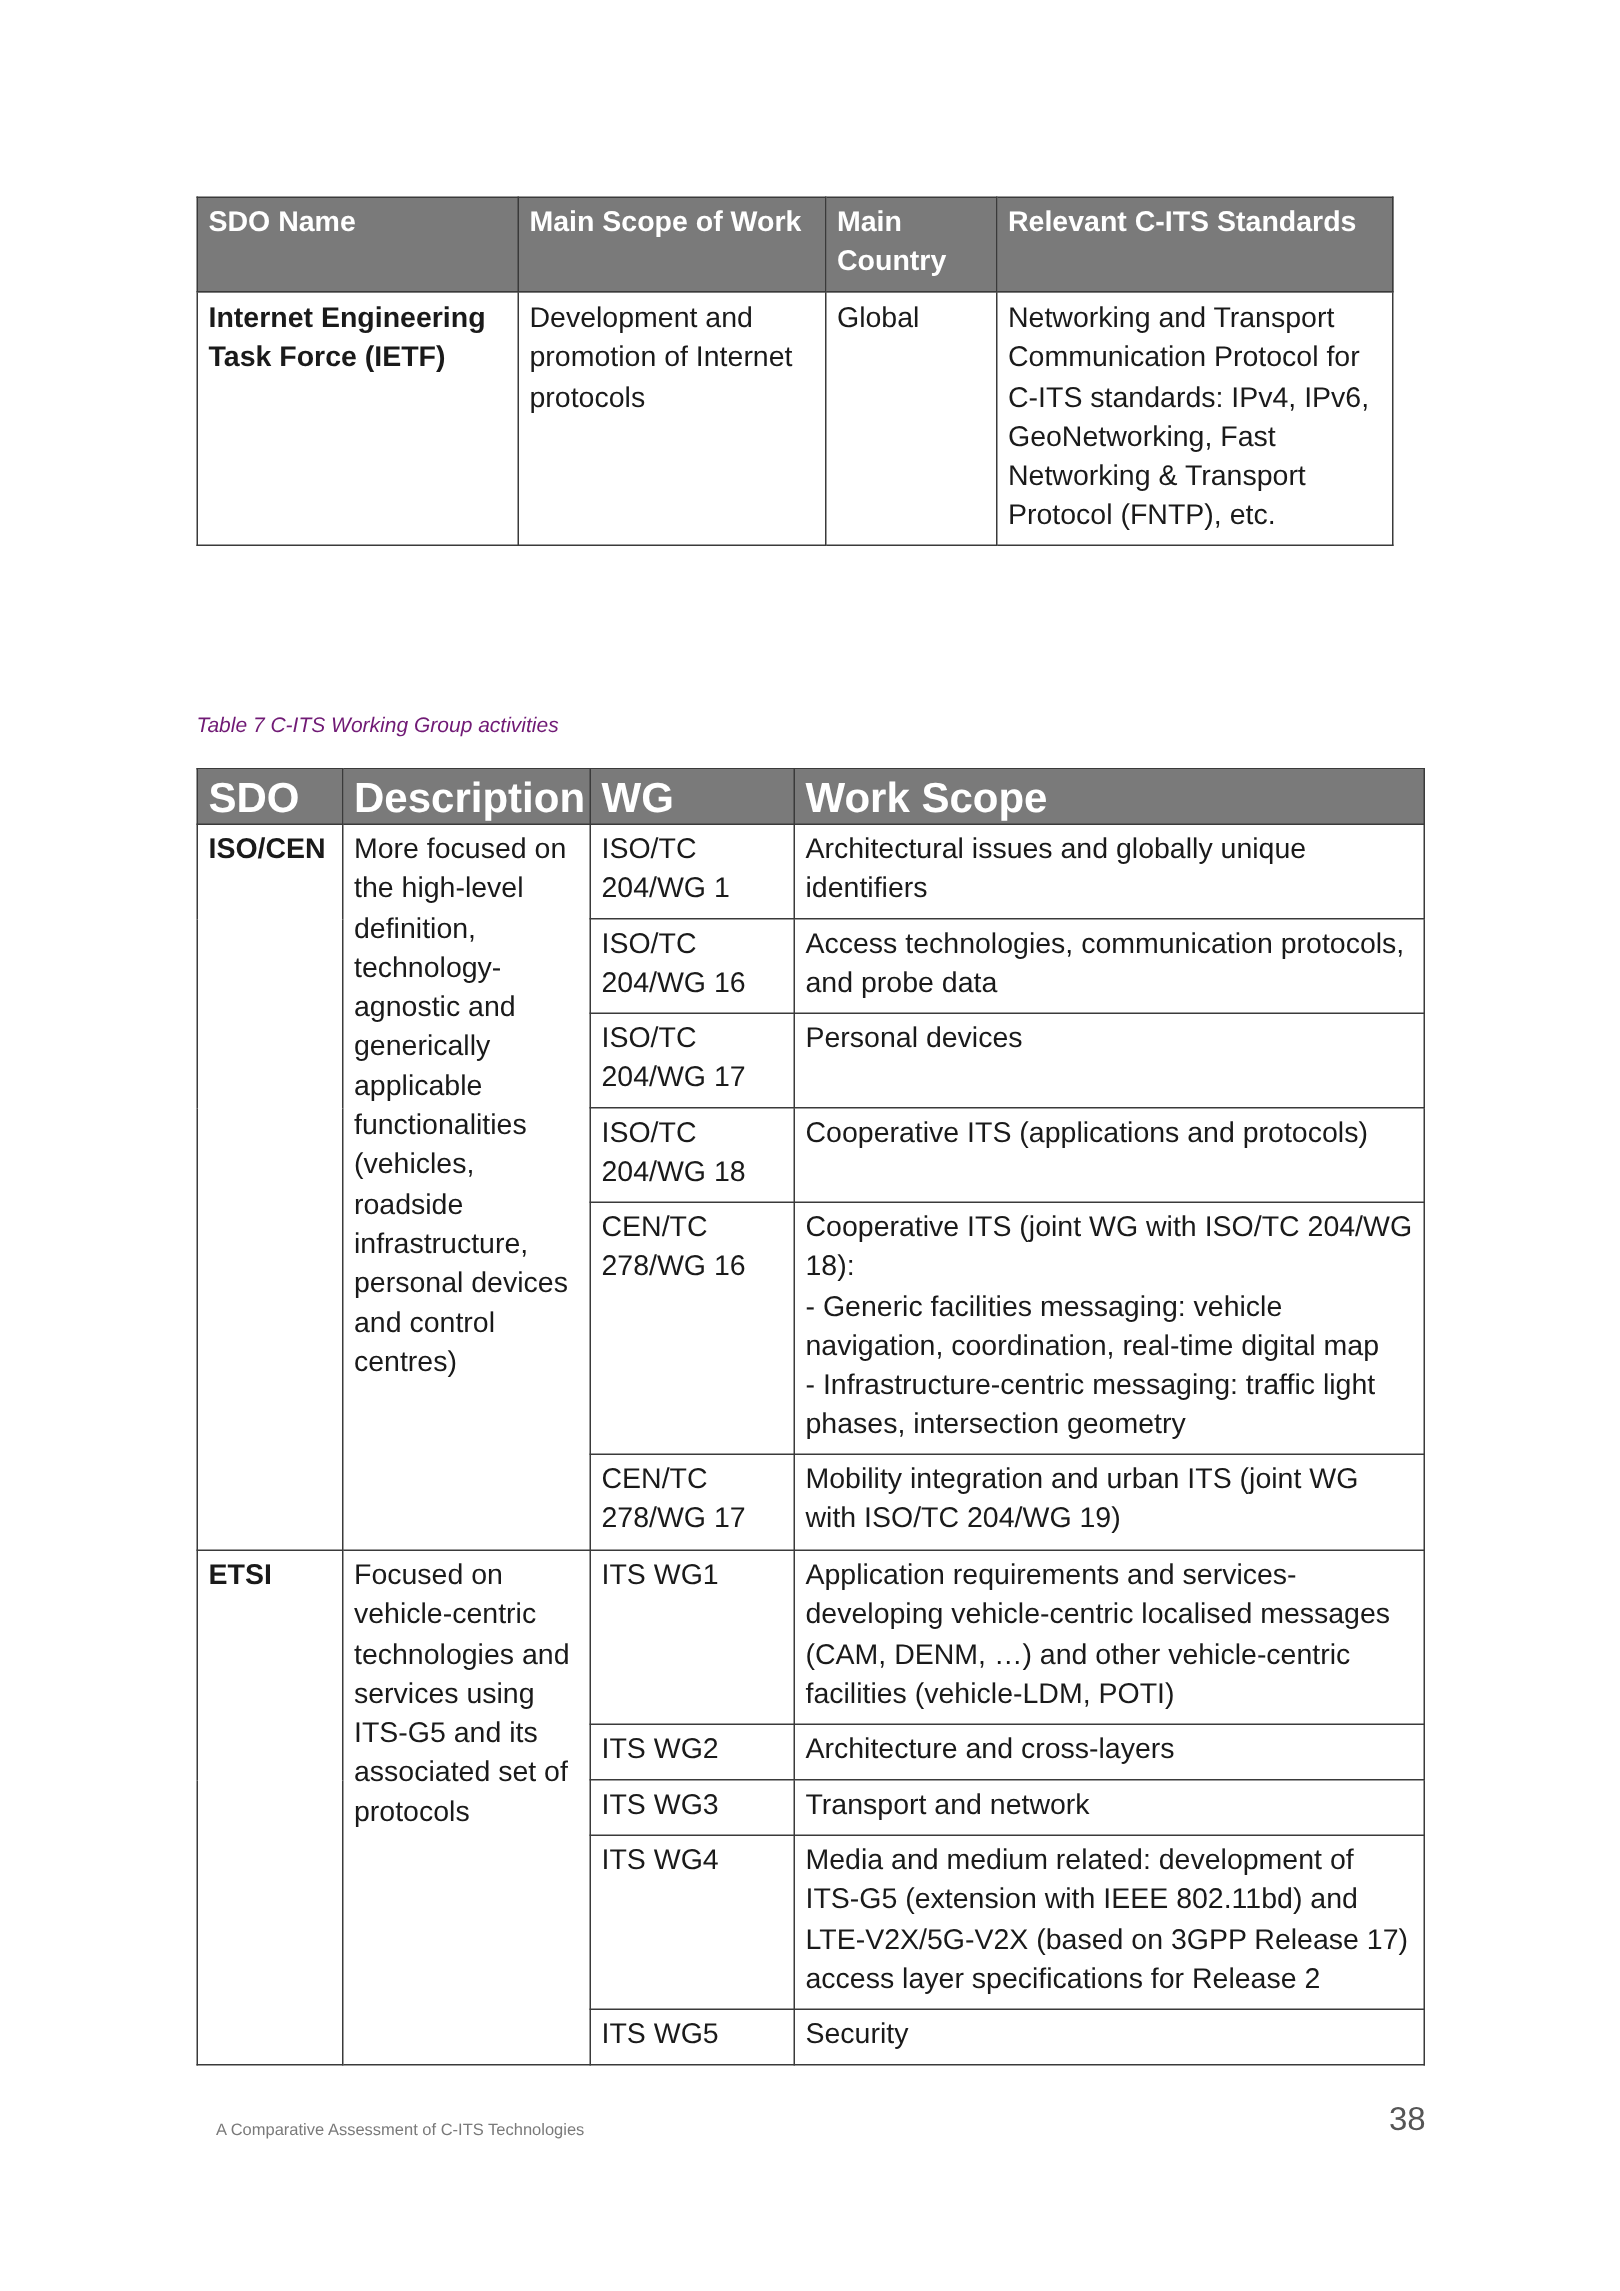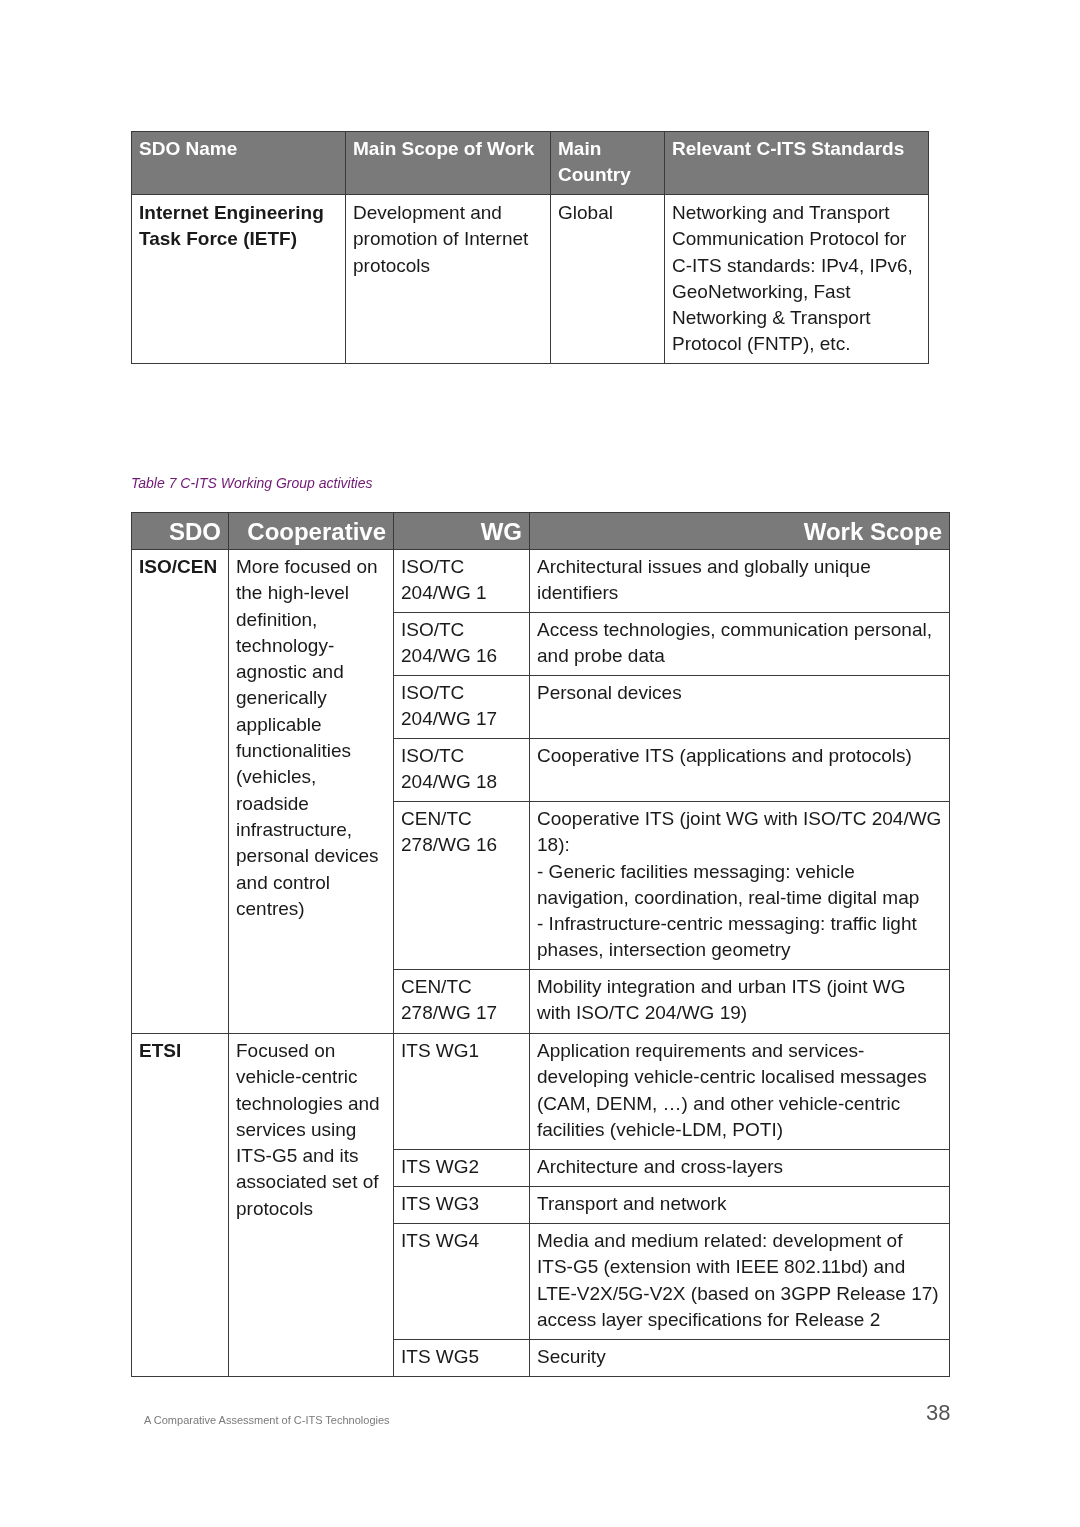--- a/index.html
+++ b/index.html
@@ -5,21 +5,21 @@
   html, body { margin: 0; padding: 0; background: #ffffff; }
   body { width: 1080px; height: 1527px; position: relative; font-family: "Liberation Sans", sans-serif; color: #1a1a1a; }
   table { border-collapse: collapse; position: absolute; table-layout: fixed; }
   td, th { border: 1px solid #3a3a3a; vertical-align: top; text-align: left; font-size: 19px; line-height: 26.3px; padding: 5px 7px 5px 7px; }
   th { background: #7a7a7a; color: #ffffff; font-weight: bold; }
   .bold { font-weight: bold; }
 
   #t1 { left: 131px; top: 131px; width: 797px; }
   #t1 th { height: 53px; padding-top: 4px; }
   #t2 { left: 131px; top: 512px; width: 818px; }
-  #t2 th { padding-top: 5px; padding-bottom: 4px; line-height: 27px; font-size: 24px; text-align: right; }
+  #t2 th { padding-top: 5px; padding-bottom: 4px; line-height: 27px; font-size: 28px; }
   #t2 td { padding-top: 4px; padding-bottom: 5px; }
 
   .caption { position: absolute; left: 131px; top: 475px; font-size: 14px; font-style: italic; color: #701a75; }
   .footer-text { position: absolute; left: 144px; top: 1414px; font-size: 11px; color: #7a7a7a; }
   .page-num { position: absolute; left: 926px; top: 1400px; font-size: 22px; color: #555555; }
   .pre { white-space: pre-line; }
 </style>
 </head>
 <body>
 
@@ -53,35 +53,35 @@
 <table id="t2">
   <colgroup>
       <col style="width:97px">
       <col style="width:165px">
       <col style="width:136px">
       <col style="width:420px">
     </colgroup>
   <thead>
     <tr>
       <th>SDO</th>
-      <th>Cooperative</th>
+      <th>Description</th>
       <th>WG</th>
       <th>Work Scope</th>
     </tr>
   </thead>
   <tbody>
     <tr style="height:63px">
       <td rowspan="6" class="bold">ISO/CEN</td>
       <td rowspan="6">More focused on the high-level definition, technology-agnostic and generically applicable functionalities (vehicles, roadside infrastructure, personal devices and control centres)</td>
       <td>ISO/TC 204/WG 1</td>
       <td>Architectural issues and globally unique identifiers</td>
     </tr>
     <tr style="height:63px">
       <td>ISO/TC 204/WG 16</td>
-      <td>Access technologies, communication personal, and probe data</td>
+      <td>Access technologies, communication protocols, and probe data</td>
     </tr>
     <tr style="height:63px">
       <td>ISO/TC 204/WG 17</td>
       <td>Personal devices</td>
     </tr>
     <tr style="height:63px">
       <td>ISO/TC 204/WG 18</td>
       <td>Cooperative ITS (applications and protocols)</td>
     </tr>
     <tr style="height:168px">

